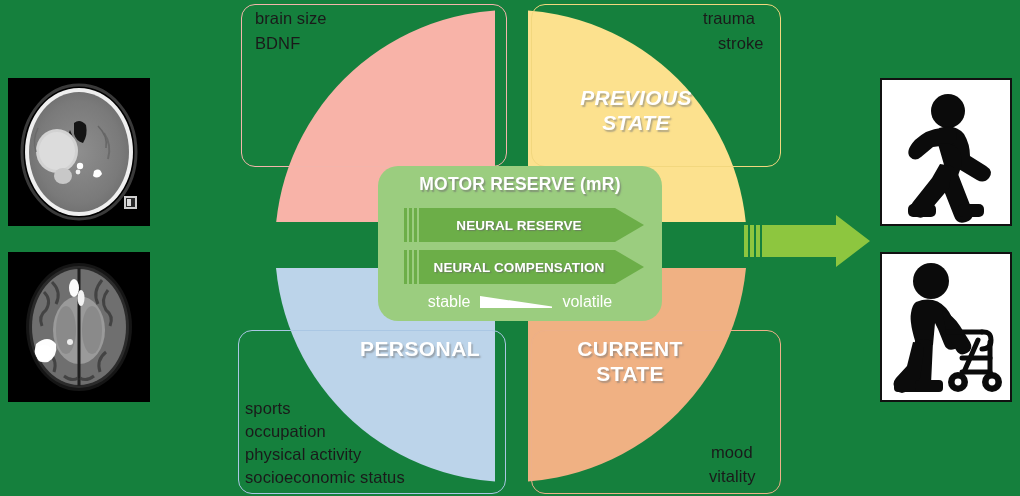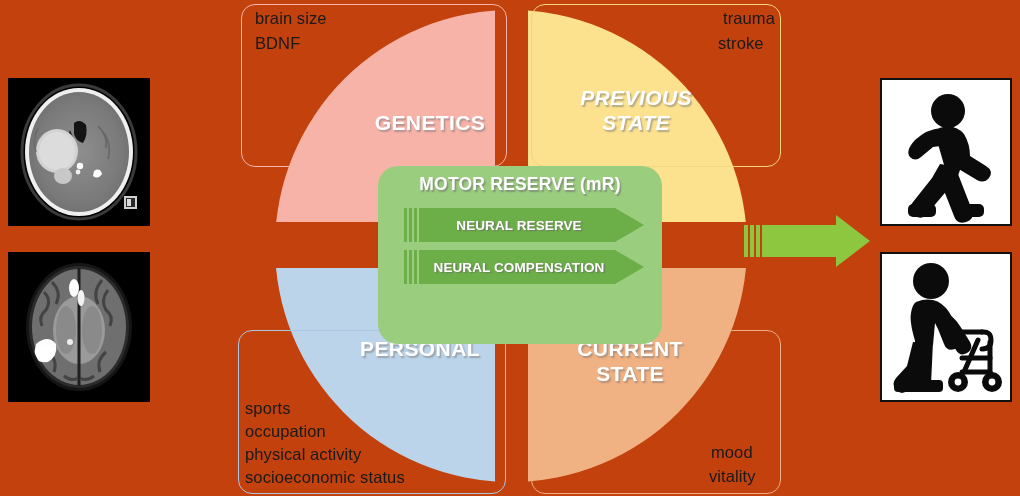--- a/index.html
+++ b/index.html
@@ -1,19 +1,19 @@
 <!DOCTYPE html>
 <html><head>
 <meta charset="utf-8">
 <style>
   html,body{margin:0;padding:0;background:#ffffff;}
   body{width:1020px;height:496px;overflow:hidden;
        font-family:"Liberation Sans","DejaVu Sans",sans-serif;}
 
-  #root{position:relative;width:1020px;height:496px;background:#c2410c;}
+  #root{position:relative;width:1020px;height:496px;background:#15803d;}
 
   
   .scan{position:absolute;background:#000;overflow:hidden;}
   .scan svg{display:block;}
 
   
   .quad-wrap{position:absolute;left:0;top:0;width:1020px;height:496px;}
 
   
   .card{position:absolute;border-radius:14px;border:1.5px solid #e9a9a0;
@@ -25,21 +25,21 @@
 
   .kw{position:absolute;font-size:16.5px;color:#1a1a1a;line-height:21px;
       white-space:nowrap;letter-spacing:.1px;}
 
   
   .qtitle{position:absolute;color:#fff;font-weight:bold;font-size:21px;
           line-height:25px;letter-spacing:.4px;text-align:center;
           text-shadow:1.5px 1.5px 1.5px rgba(120,120,120,.55);}
 
   
-  #mr-panel{position:absolute;left:378px;top:166px;width:284px;height:178px;
+  #mr-panel{position:absolute;left:378px;top:166px;width:284px;height:155px;
             background:#9bcd7f;border-radius:20px;}
   #mr-title{position:absolute;left:0;top:8px;width:284px;text-align:center;
             color:#fff;font-weight:bold;font-size:17.5px;letter-spacing:.2px;
             text-shadow:1.5px 1.5px 1.5px rgba(110,110,110,.6);}
   .mr-arrow{position:absolute;left:26px;width:240px;height:34px;}
   .mr-arrow .lab{position:absolute;left:8px;top:0;width:214px;height:34px;
                  display:flex;align-items:center;justify-content:center;
                  color:#fff;font-weight:bold;font-size:13.5px;letter-spacing:.1px;
                  text-shadow:1.4px 1.4px 1.2px rgba(105,105,105,.65);}
   #scale-row{position:absolute;left:0;top:122px;width:284px;height:28px;
@@ -83,32 +83,31 @@
   </svg>
 
   <div class="card tl" style="left:241px;top:4px;width:266px;height:163px;"></div>
   <div class="card tr" style="left:531px;top:4px;width:250px;height:163px;"></div>
   <div class="card bl" style="left:238px;top:330px;width:268px;height:164px;"></div>
   <div class="card br" style="left:531px;top:330px;width:250px;height:164px;"></div>
 
   <div class="kw" style="left:255px;top:8px;">brain size</div>
   <div class="kw" style="left:255px;top:33px;">BDNF</div>
 
-  <div class="kw" style="left:703px;top:8px;margin-left:20px;">trauma</div>
+  <div class="kw" style="left:703px;top:8px;">trauma</div>
   <div class="kw" style="left:718px;top:33px;">stroke</div>
 
   <div class="kw" style="left:245px;top:398px;">sports</div>
   <div class="kw" style="left:245px;top:421px;">occupation</div>
   <div class="kw" style="left:245px;top:467px;">socioeconomic  status</div>
   <div class="kw" style="left:245px;top:444px;">physical activity</div>
 
   <div class="kw" style="left:711px;top:442px;">mood</div>
   <div class="kw" style="left:709px;top:466px;">vitality</div>
 
-  <div class="qtitle" style="left:340px;top:110px;width:180px;">GENETICS</div>
 
   <div class="qtitle" style="left:536px;top:85px;width:200px;font-style:italic;">
     <div>PREVIOUS</div>
     <div>STATE</div>
   </div>
 
   <div class="qtitle" style="left:320px;top:336px;width:200px;">
     <div>PERSONAL</div>
   </div>
 
@@ -134,20 +133,27 @@
     <div class="mr-arrow" style="top:84px;">
       <svg width="240" height="34" viewBox="0 0 240 34" style="position:absolute;left:0;top:0;">
         <rect x="0" y="0" width="3" height="34" fill="#6cae48"></rect>
         <rect x="5" y="0" width="3" height="34" fill="#6cae48"></rect>
         <rect x="10" y="0" width="3" height="34" fill="#6cae48"></rect>
         <path d="M15 0 H211 L240 17 L211 34 H15 Z" fill="#6cae48"></path>
       </svg>
       <div class="lab">NEURAL COMPENSATION</div>
     </div>
 
+    <div id="scale-row">
+      <span>stable</span>
+      <svg width="72" height="16" viewBox="0 0 72 16">
+        <path d="M0 2 L72 12.5 L72 14 L0 14 Z" fill="#ffffff"></path>
+      </svg>
+      <span>volatile</span>
+    </div>
   </div>
 
 
   <div class="bigarrow" style="left:744px;top:215px;width:126px;height:52px;">
     <svg width="126" height="52" viewBox="0 0 126 52" style="position:absolute;left:0;top:0;">
       <rect x="0" y="10" width="4" height="32" fill="#8dc63f"></rect>
       <rect x="6" y="10" width="4" height="32" fill="#8dc63f"></rect>
       <rect x="12" y="10" width="4" height="32" fill="#8dc63f"></rect>
       <path d="M18 10 H92 V0 L126 26 L92 52 V42 H18 Z" fill="#8dc63f"></path>
     </svg>

